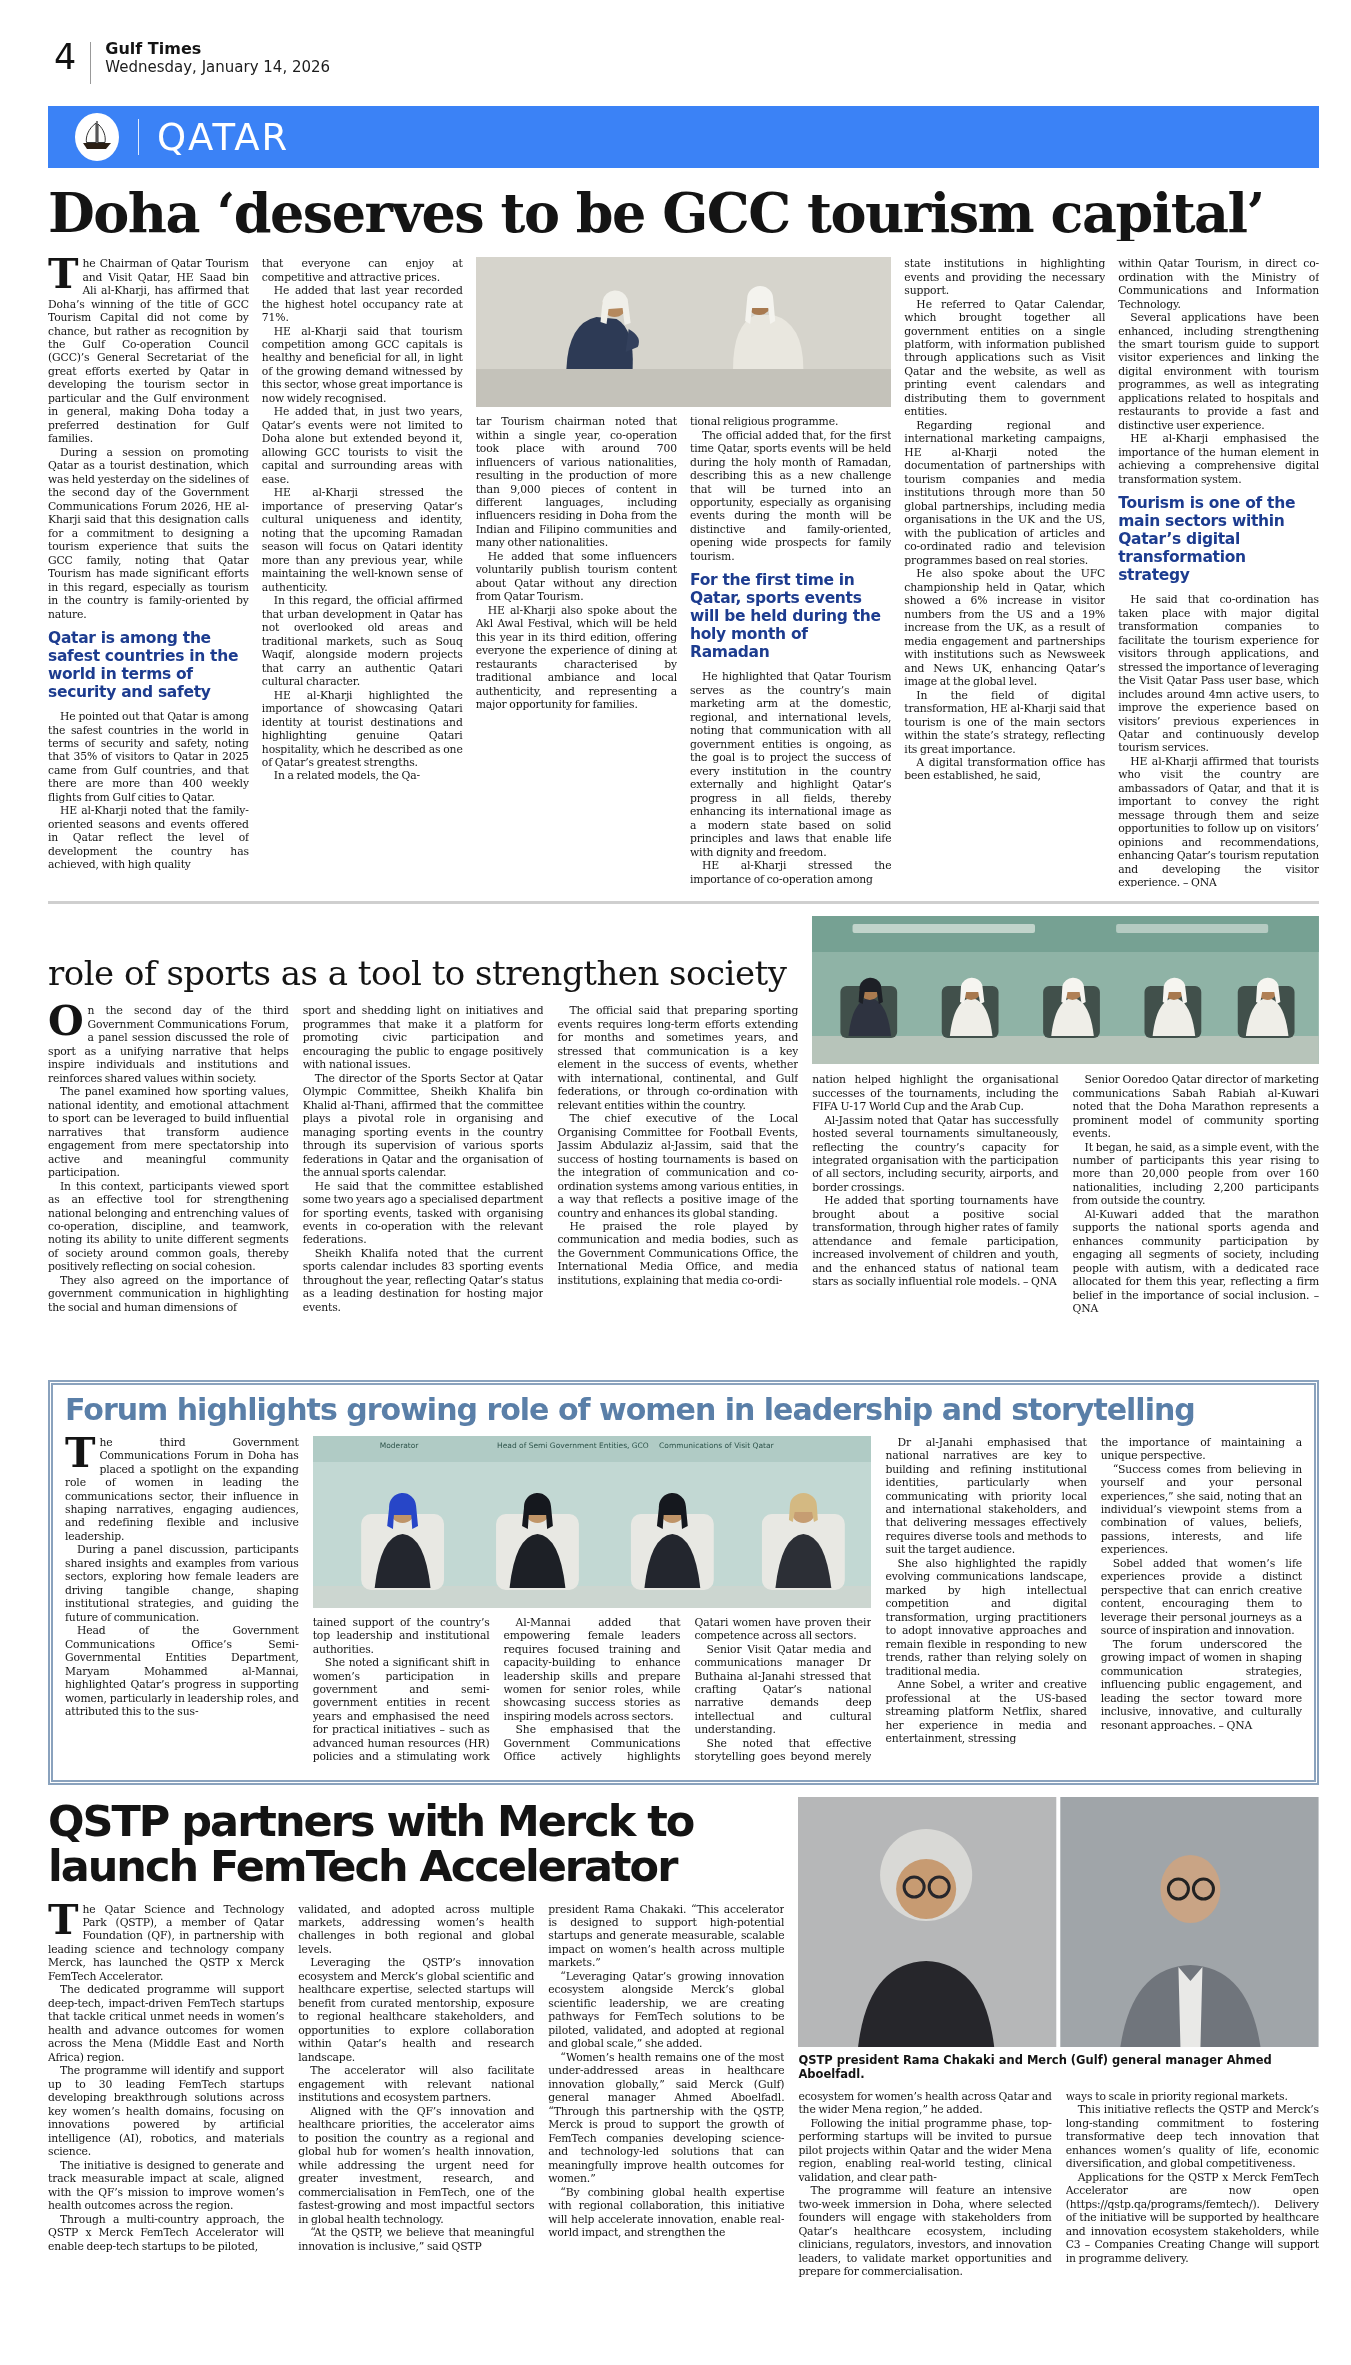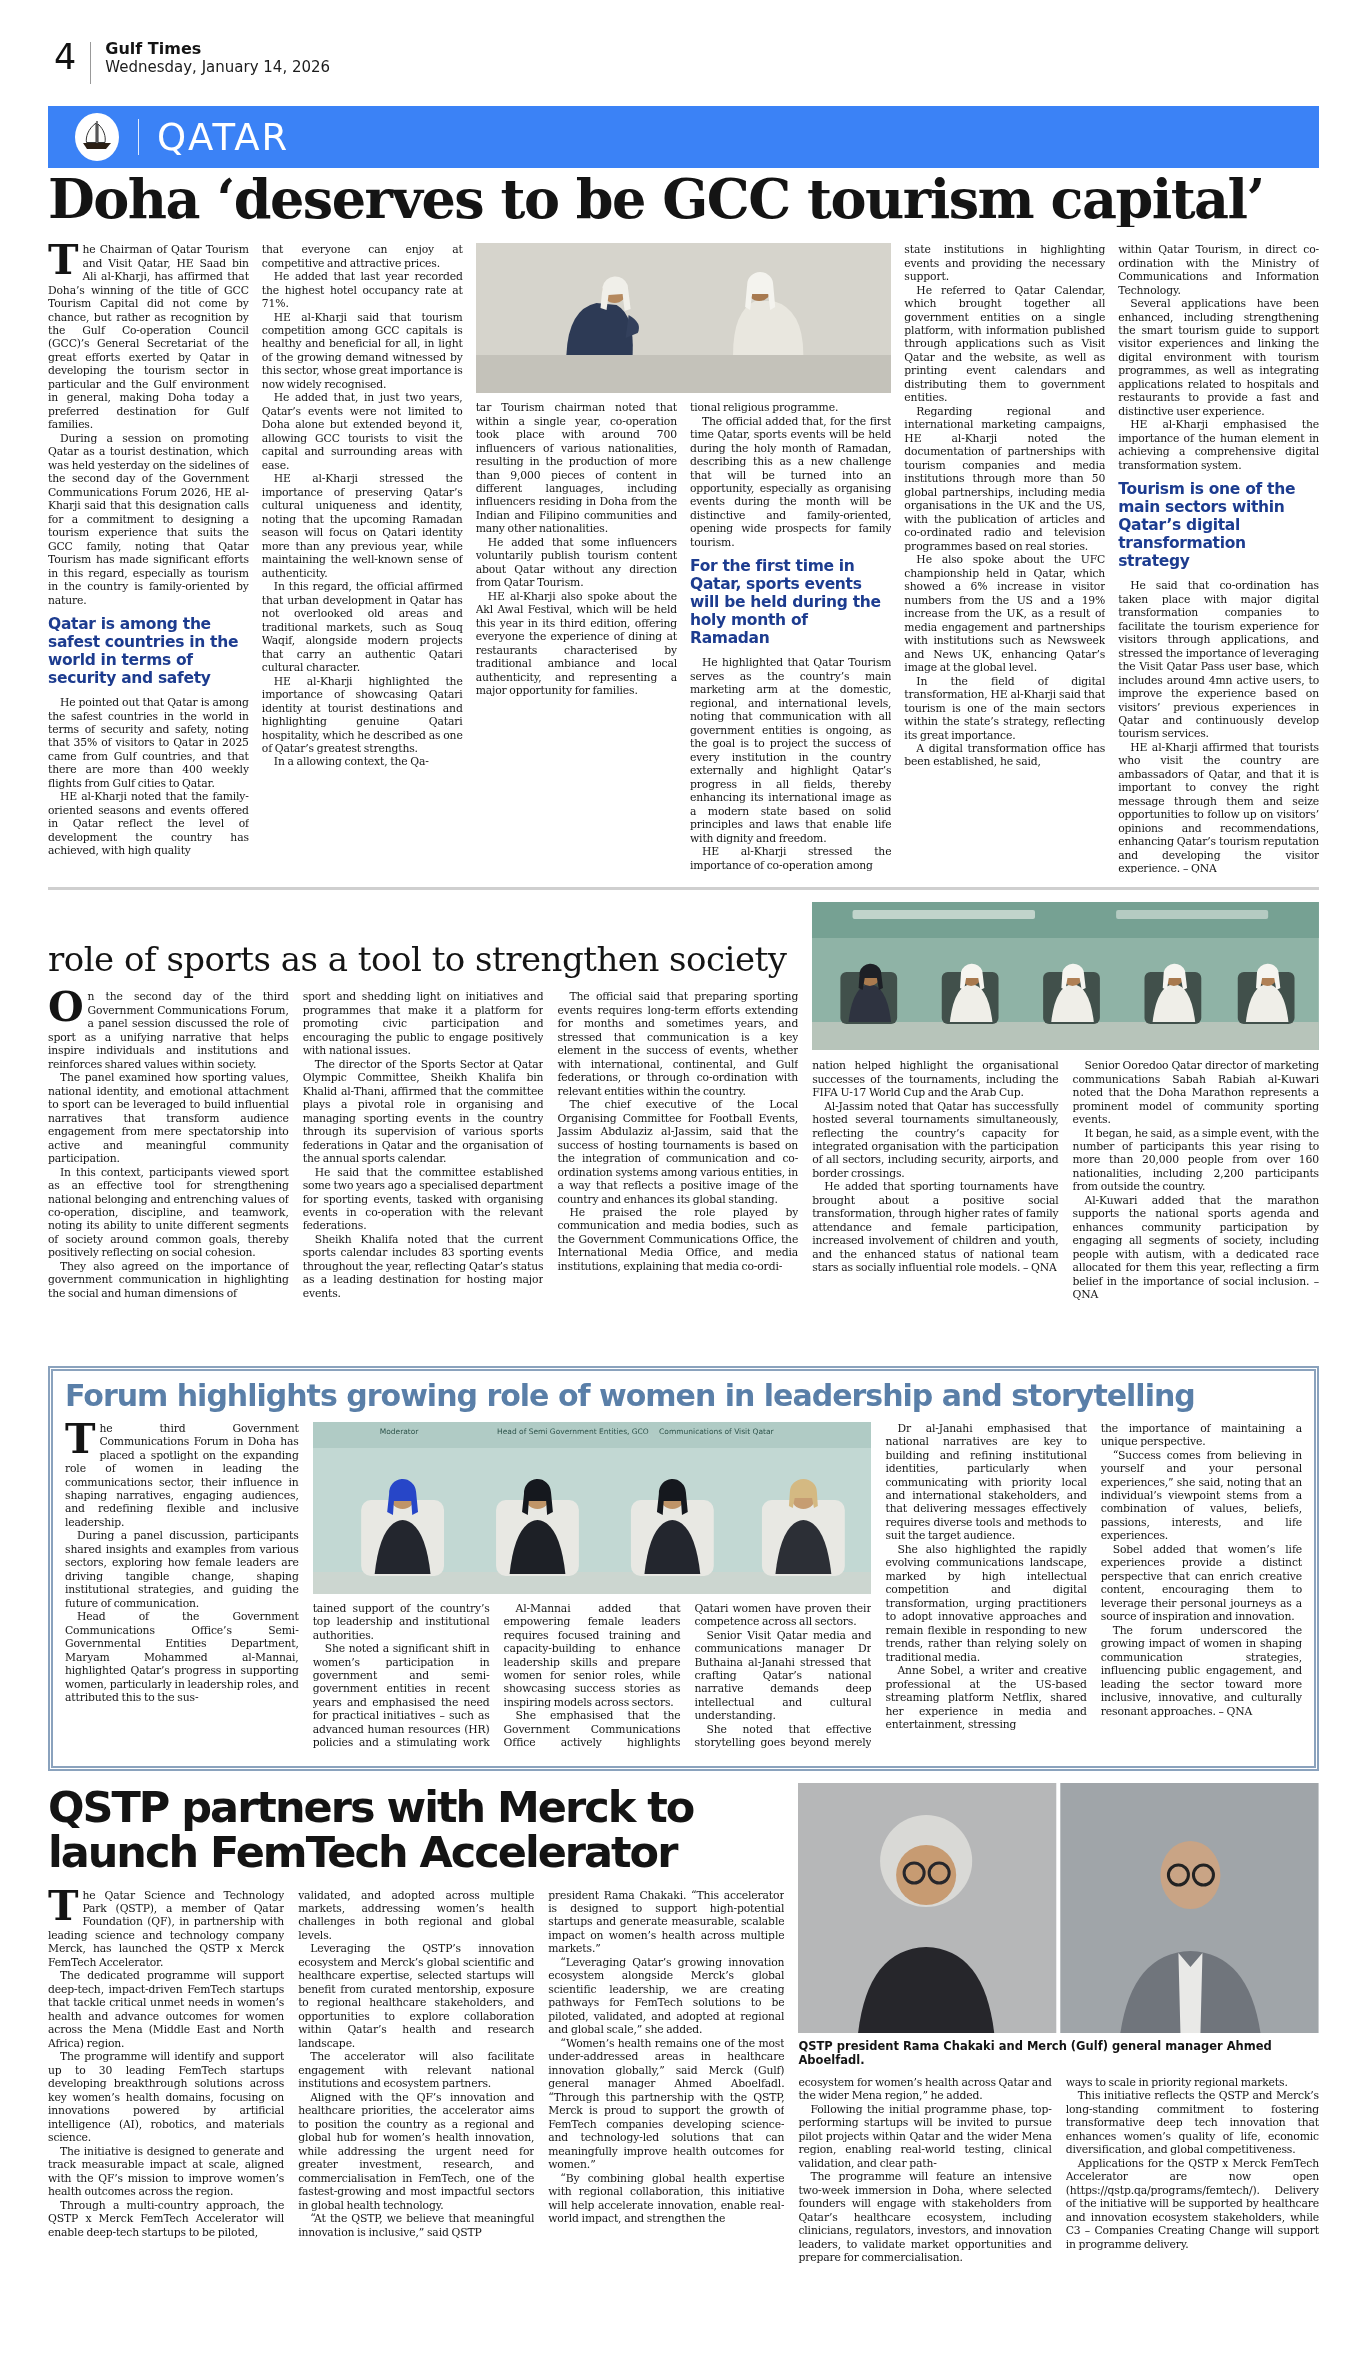--- a/index.html
+++ b/index.html
@@ -25,21 +25,21 @@
   .plist.cont .para:first-child { text-indent:0; }
   .lead-p { text-indent:0; }
   .dropcap { float:left; font-family:"DejaVu Serif",serif; font-weight:bold; font-size:41px; line-height:33px; padding:1px 4px 0 0; }
   .ncol { overflow:hidden; }
   .pullquote { font-family:"DejaVu Sans",sans-serif; font-weight:bold; color:#1d3c8f; font-size:15.5px; line-height:1.16; letter-spacing:-0.3px; margin:9px 0 8px; }
   .photo { position:relative; overflow:hidden; }
   .photo svg { display:block; width:100%; height:100%; }
   .rule { border:none; border-top:3px solid #cfcfcf; margin:14px 0 12px; }
   .colgroup { display:flex; overflow:hidden; }
   
-  .a1 { margin-top:4px; }
+  .a1 { margin-top:18px; }
   .a1-head { margin:0 0 16px; font-family:"DejaVu Serif",serif; font-weight:bold; font-size:54px; line-height:1.02; letter-spacing:-1.5px; white-space:nowrap; overflow:hidden; }
   .a1-body { display:flex; gap:13px; height:630px; overflow:hidden; }
   .a1-body > .ncol { flex:1; }
   .colpair { flex:2.07; display:flex; flex-direction:column; }
   .pair-photo { height:150px; margin-bottom:8px; flex:0 0 auto; }
   .pair-cols { display:flex; gap:13px; flex:1; overflow:hidden; }
   .pair-cols .ncol { flex:1; }
   
   .a2 { display:flex; gap:14px; height:452px; overflow:hidden; margin-top:2px; }
   .a2-left { flex:2.96; display:flex; flex-direction:column; min-width:0; }
@@ -119,21 +119,21 @@
           </div>
       </div>
       <div class="ncol plist cont">
           <p class="para">that everyone can enjoy at competitive and attractive prices.</p>
           <p class="para">He added that last year recorded the highest hotel occupancy rate at 71%.</p>
           <p class="para">HE al-Kharji said that tourism competition among GCC capitals is healthy and beneficial for all, in light of the growing demand witnessed by this sector, whose great importance is now widely recognised.</p>
           <p class="para">He added that, in just two years, Qatar’s events were not limited to Doha alone but extended beyond it, allowing GCC tourists to visit the capital and surrounding areas with ease.</p>
           <p class="para">HE al-Kharji stressed the importance of preserving Qatar’s cultural uniqueness and identity, noting that the upcoming Ramadan season will focus on Qatari identity more than any previous year, while maintaining the well-known sense of authenticity.</p>
           <p class="para">In this regard, the official affirmed that urban development in Qatar has not overlooked old areas and traditional markets, such as Souq Waqif, alongside modern projects that carry an authentic Qatari cultural character.</p>
           <p class="para">HE al-Kharji highlighted the importance of showcasing Qatari identity at tourist destinations and highlighting genuine Qatari hospitality, which he described as one of Qatar’s greatest strengths.</p>
-          <p class="para">In a allowing context, the Qa-</p>
+          <p class="para">In a related models, the Qa-</p>
         </div>
       <div class="colpair">
         <div class="photo pair-photo">
           <svg viewBox="0 0 414 150" preserveAspectRatio="none">
             <rect width="414" height="150" fill="#d6d4cc"></rect>
             <rect y="112" width="414" height="38" fill="#c4c2ba"></rect>
             <path d="M120 60 q-28 6 -30 52 l66 0 q2 -40 -16 -50 z" fill="#2d3a55"></path>
             <circle cx="138" cy="48" r="12" fill="#b5895e"></circle>
             <path d="M126 44 a13 13 0 0 1 25 -2 l3 24 -6 2 -2 -17 -14 1 -2 15 -6 -2 z" fill="#f0efe9"></path>
             <path d="M152 72 q14 8 9 18 l-12 5 z" fill="#33405c"></path>

